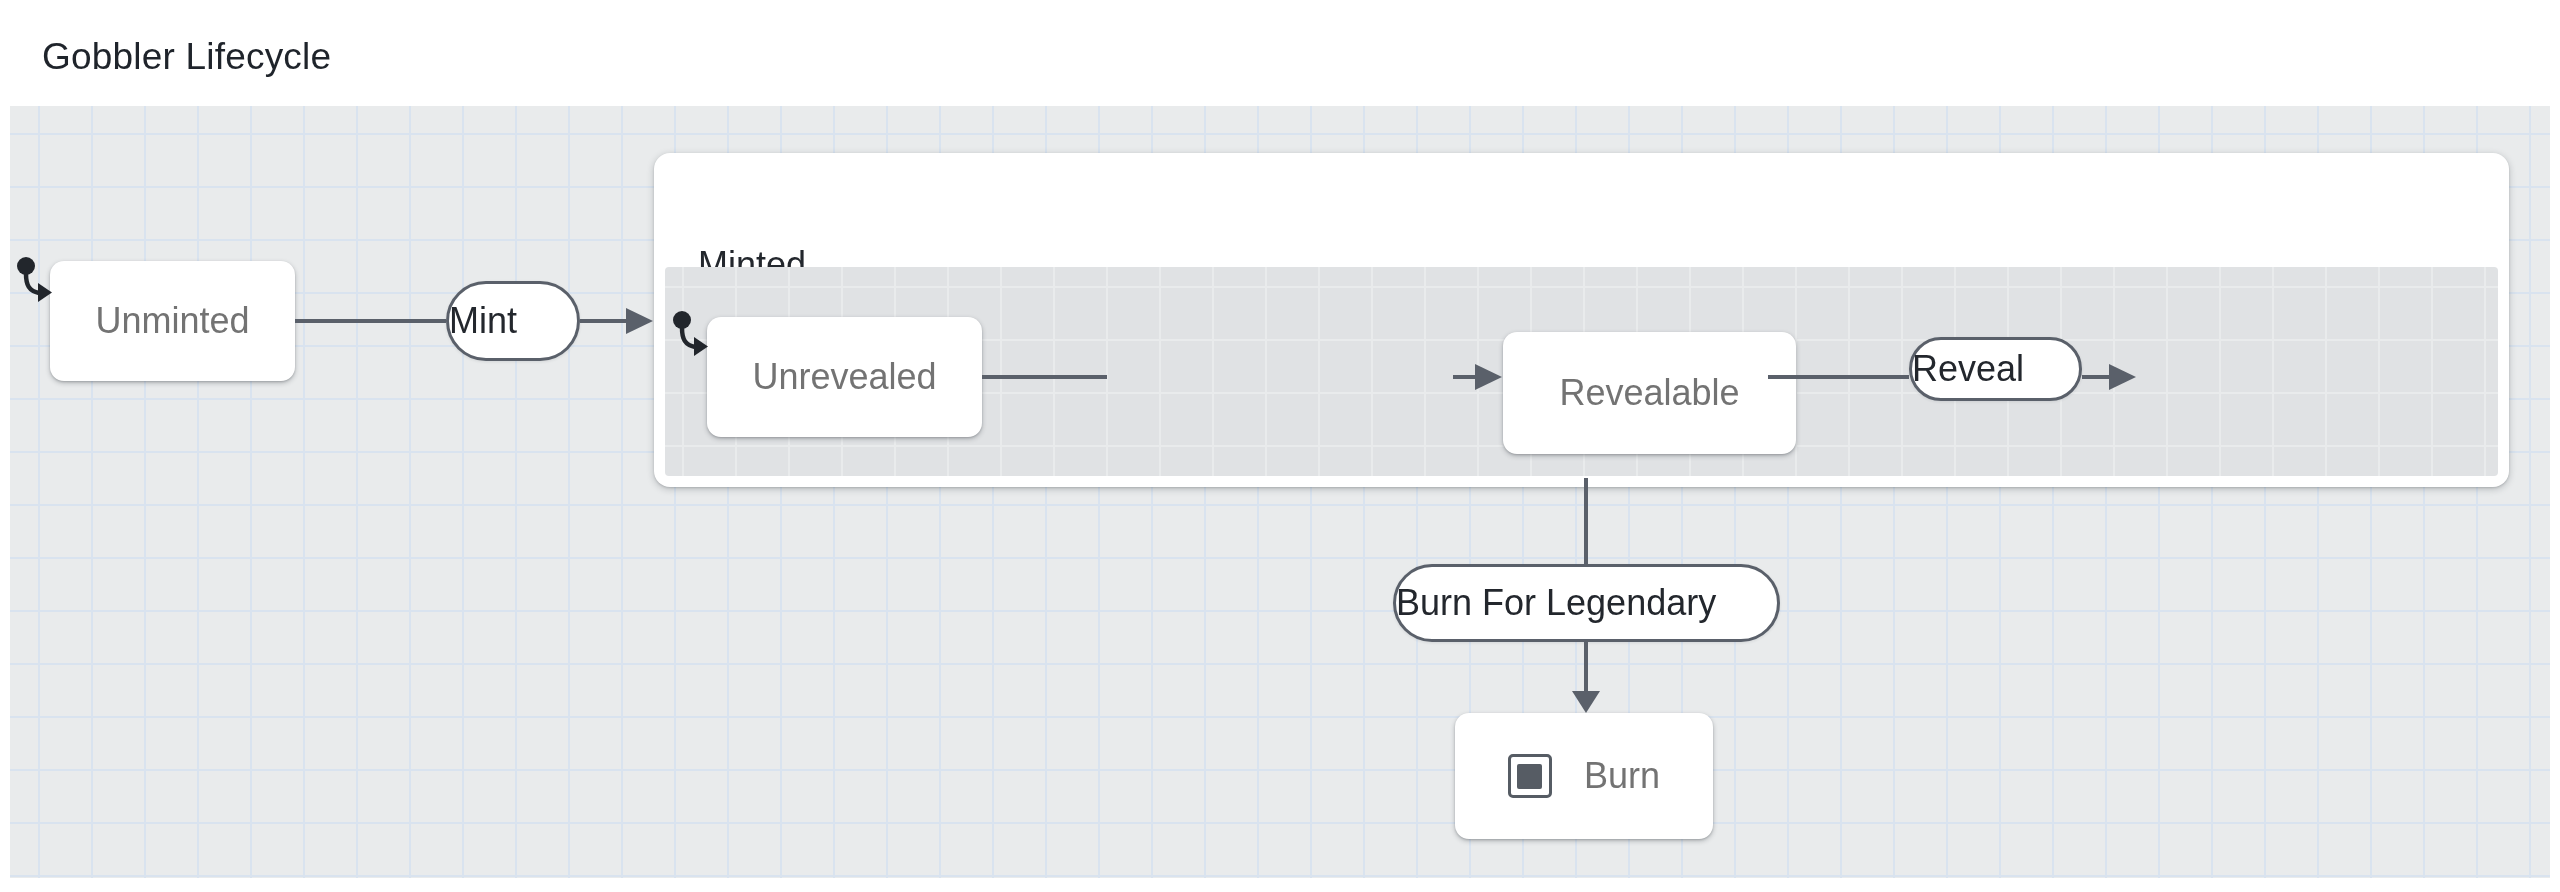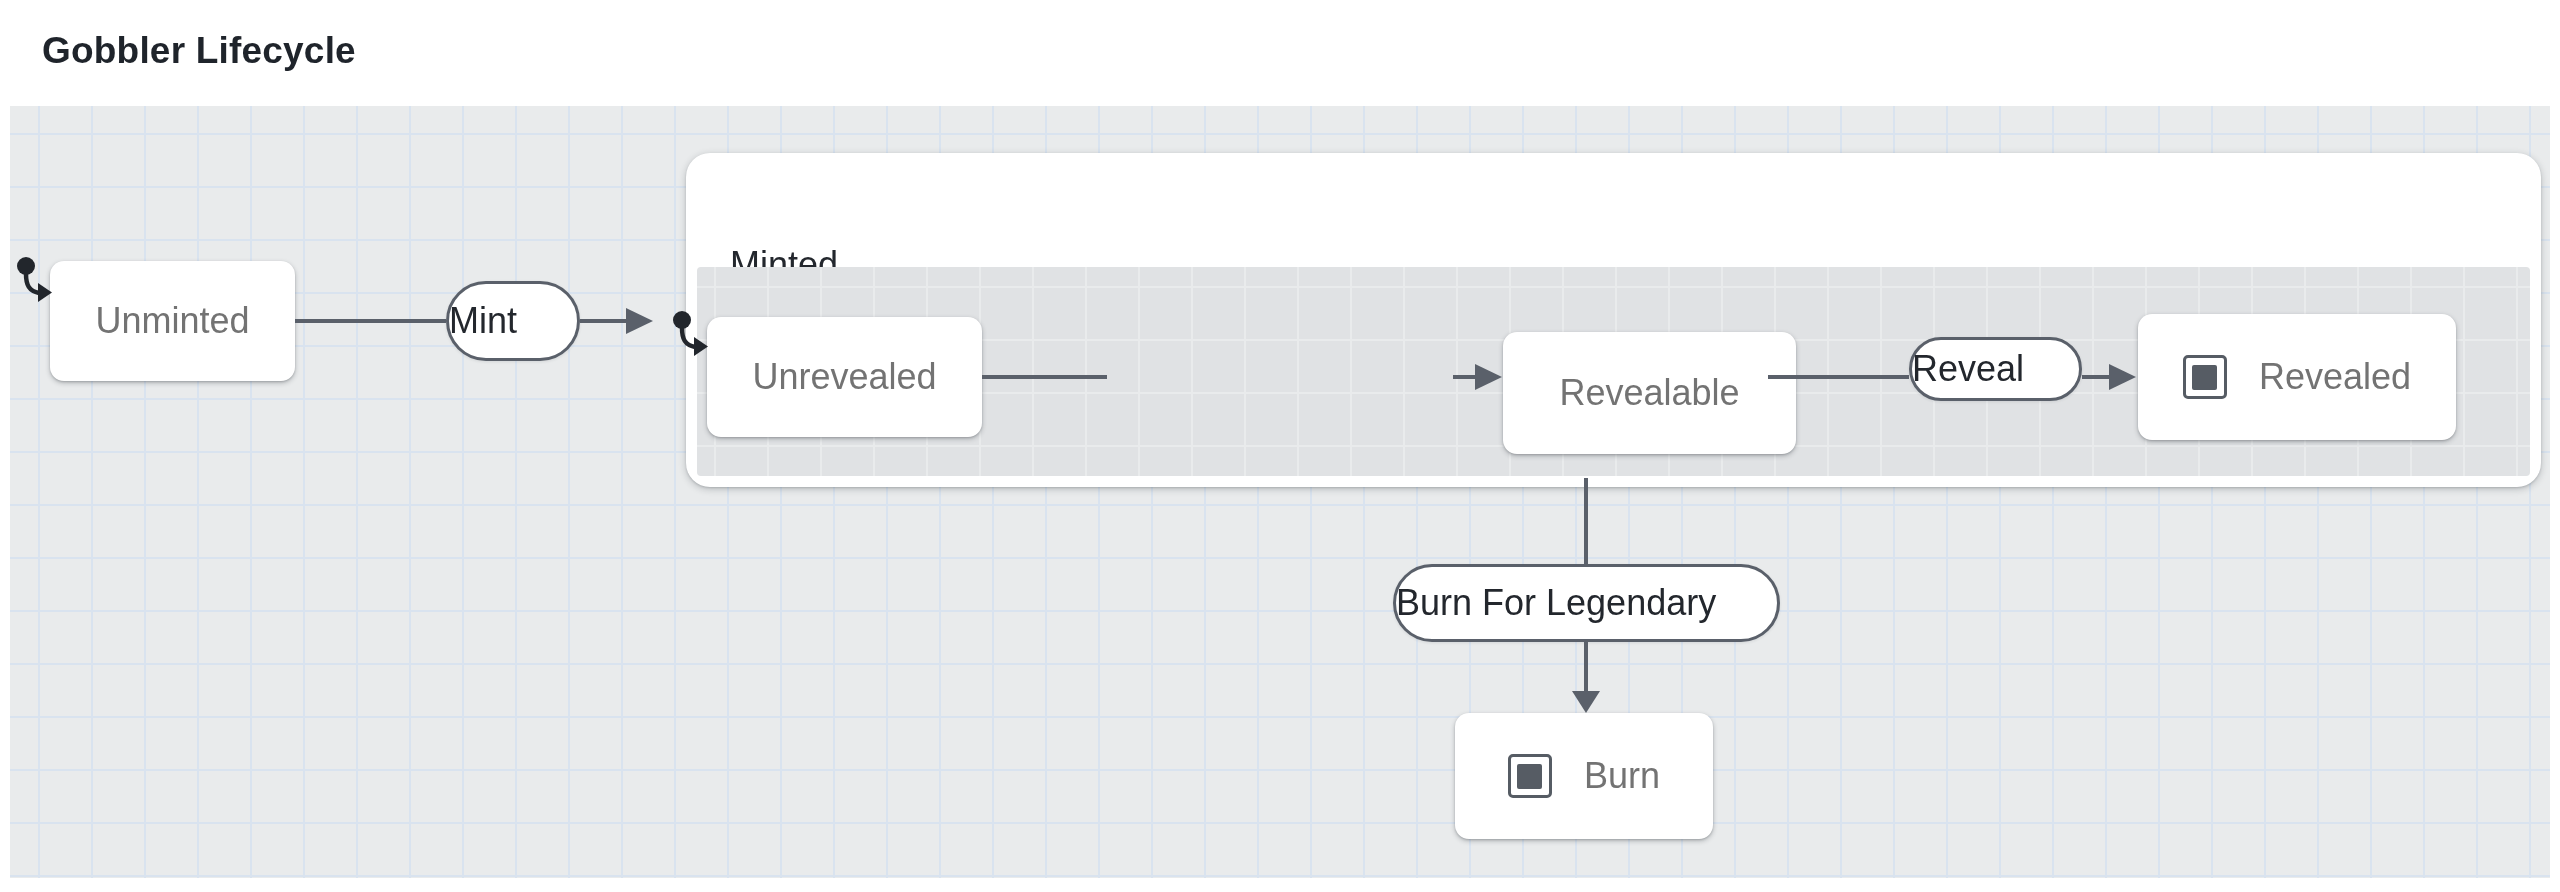--- a/index.html
+++ b/index.html
@@ -5,23 +5,23 @@
   * { margin: 0; padding: 0; box-sizing: border-box; }
   html, body {
     width: 2560px; height: 892px;
     background: #ffffff;
     font-family: "Liberation Sans", "DejaVu Sans", sans-serif;
     overflow: hidden;
     position: relative;
   }
   .page-title {
     position: absolute;
-    left: 42px; top: 30px;
+    left: 42px; top: 36px;
     font-size: 37px;
-    font-weight: 700;
+    font-weight: 400;
     color: #1f242b;
     letter-spacing: 0.2px;
   }
   .canvas {
     position: absolute;
     left: 10px; top: 106px;
     width: 2540px; height: 772px;
     background-color: #e9ebec;
     background-image:
       linear-gradient(to right, #d9e3ef 2px, transparent 2px),
@@ -52,24 +52,24 @@
     display: flex;
     align-items: center;
     font-size: 36px;
     color: #23272d;
     z-index: 3;
     box-shadow: 0 1px 3px rgba(32,38,46,0.10);
   }
   
   .compound {
     position: absolute;
-    left: 676px; top: 47px;
+    left: 644px; top: 47px;
     width: 1855px; height: 334px;
     background: #ffffff;
-    border-radius: 24px;
+    border-radius: 16px;
     box-shadow: 0 2px 7px rgba(32,38,46,0.25), 0 1px 2px rgba(32,38,46,0.15);
     z-index: 1;
   }
   .compound-label {
     position: absolute;
     left: 44px; top: 91px;
     font-size: 36px;
     color: #23272d;
   }
   .compound-panel {
@@ -133,26 +133,20 @@
   </div>
 
   <div class="state" style="left:697px; top:211px; width:275px; height:120px;">
     <span>Unrevealed</span>
   </div>
 
   <div class="state" style="left:1493px; top:226px; width:293px; height:122px;text-align:right;">
     <span>Revealable</span>
   </div>
 
-  <div class="state" style="left:2128px; top:208px; width:318px; height:126px;">
-    <span class="final-icon">
-        <span class="fill"></span>
-      </span>
-    <span>Revealed</span>
-  </div>
 
   <div class="state" style="left:1445px; top:607px; width:258px; height:126px;">
     <span class="final-icon">
         <span class="fill"></span>
       </span>
     <span>Burn</span>
   </div>
 
   <div class="pill" style="left:436px; top:175px; width:134px; height:80px;">
     <span>Mint</span>

